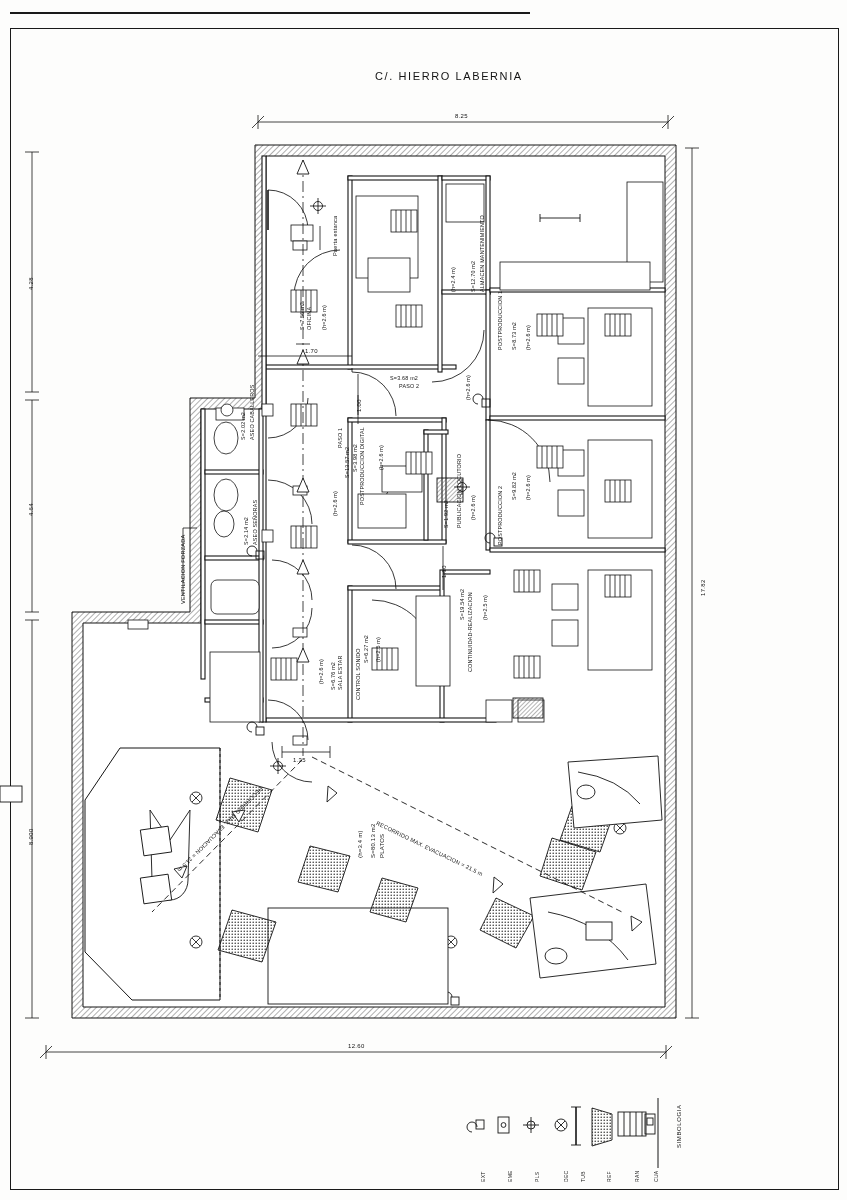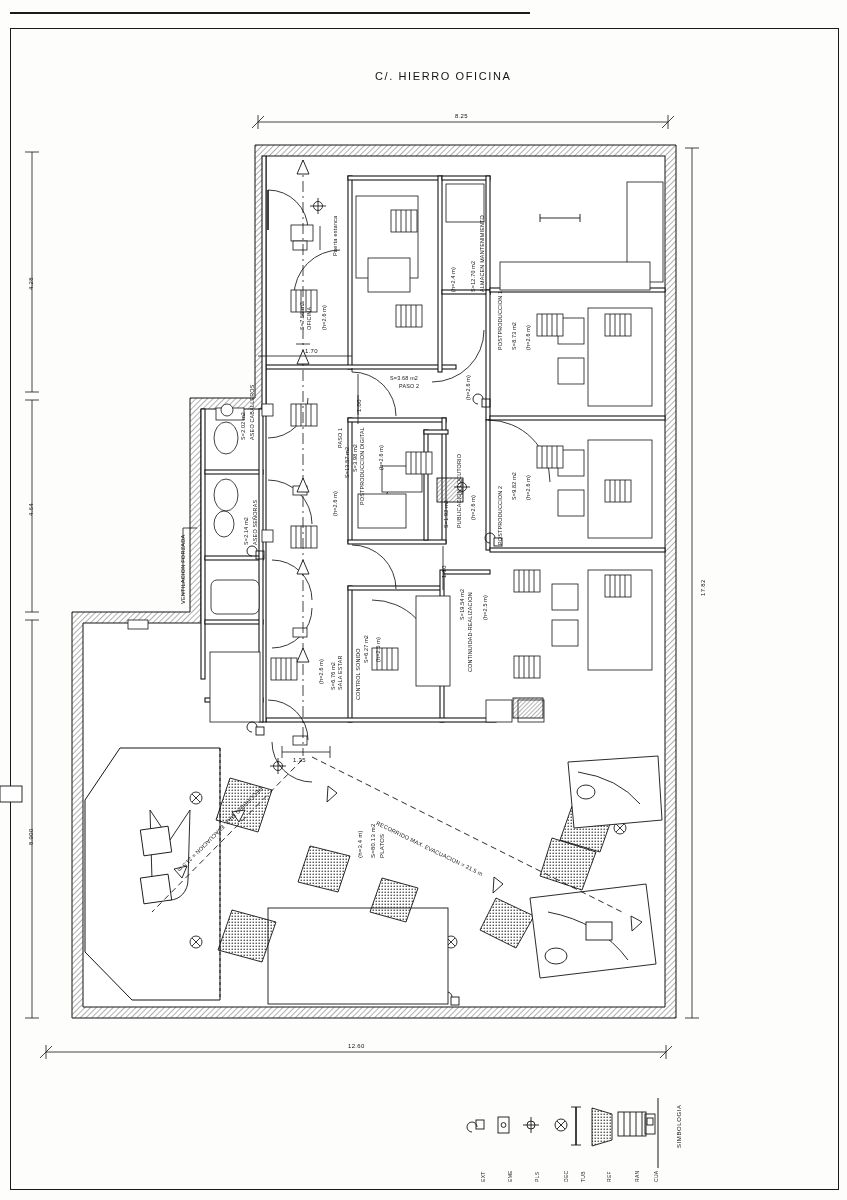--- a/index.html
+++ b/index.html
@@ -18,21 +18,21 @@
   .sg{font-size:6px;letter-spacing:.6px;}
 </style>
 </head>
 <body>
 
 <div id="sheet">
 
   <div class="frame" style="left:10px;top:28px;width:827px;height:1160px;"></div>
   <div class="rule" style="left:10px;top:12px;width:520px;height:1.5px;"></div>
 
-  <div class="txt ttl" style="left:375px;top:70px;">C/.      HIERRO    OFICINA</div>
+  <div class="txt ttl" style="left:375px;top:70px;">C/.      HIERRO    LABERNIA</div>
 
   <svg width="847" height="1200">
     <defs>
       <pattern id="wallhatch" width="4" height="4" patternUnits="userSpaceOnUse" patternTransform="rotate(45)">
         <rect width="4" height="4" fill="#ffffff"></rect>
         <line x1="0" y1="0" x2="0" y2="4" stroke="#6d6d6d" stroke-width="1.1"></line>
       </pattern>
       <pattern id="dots" width="3" height="3" patternUnits="userSpaceOnUse">
         <circle cx="1.2" cy="1.2" r="0.75" fill="#2a2a2a"></circle>
       </pattern>

